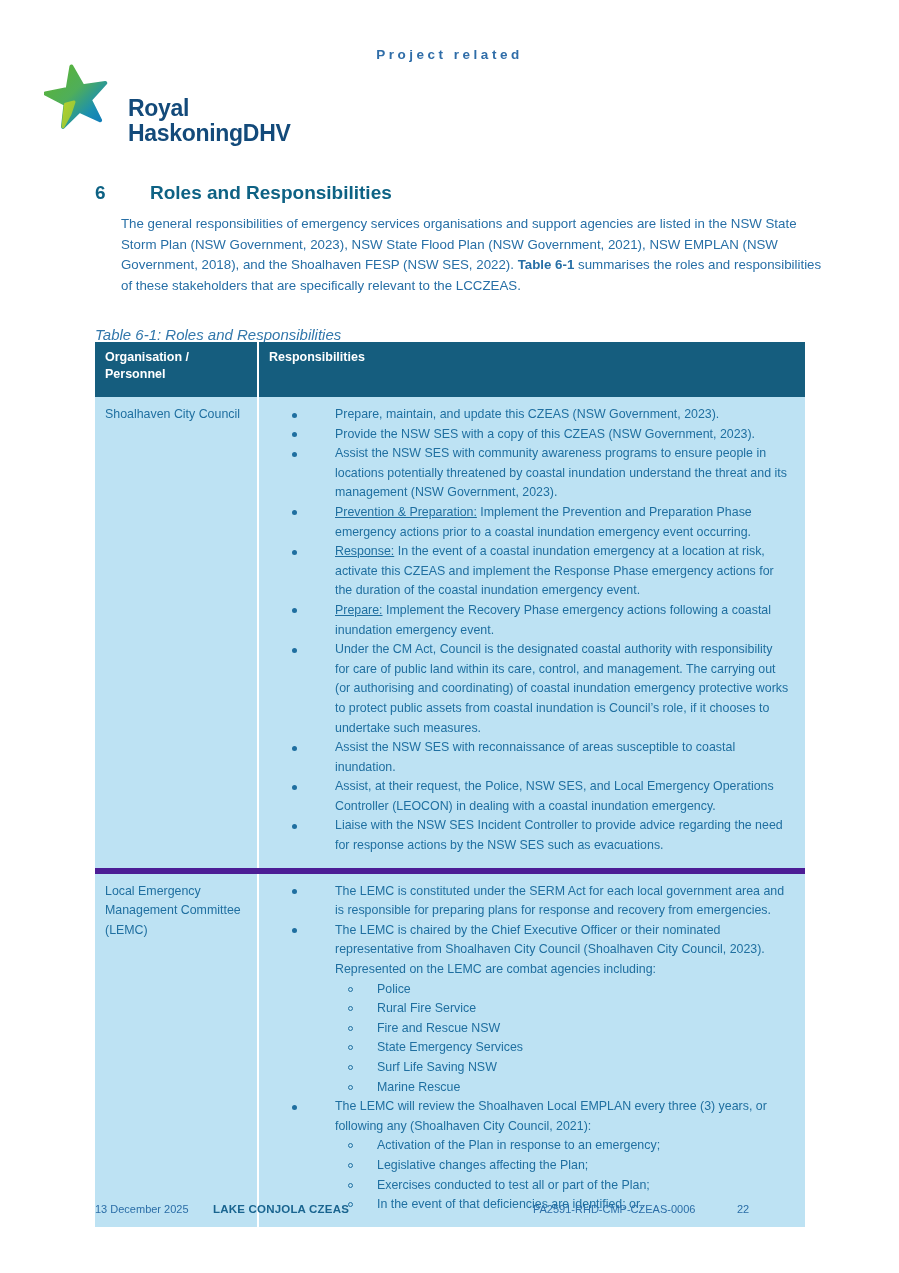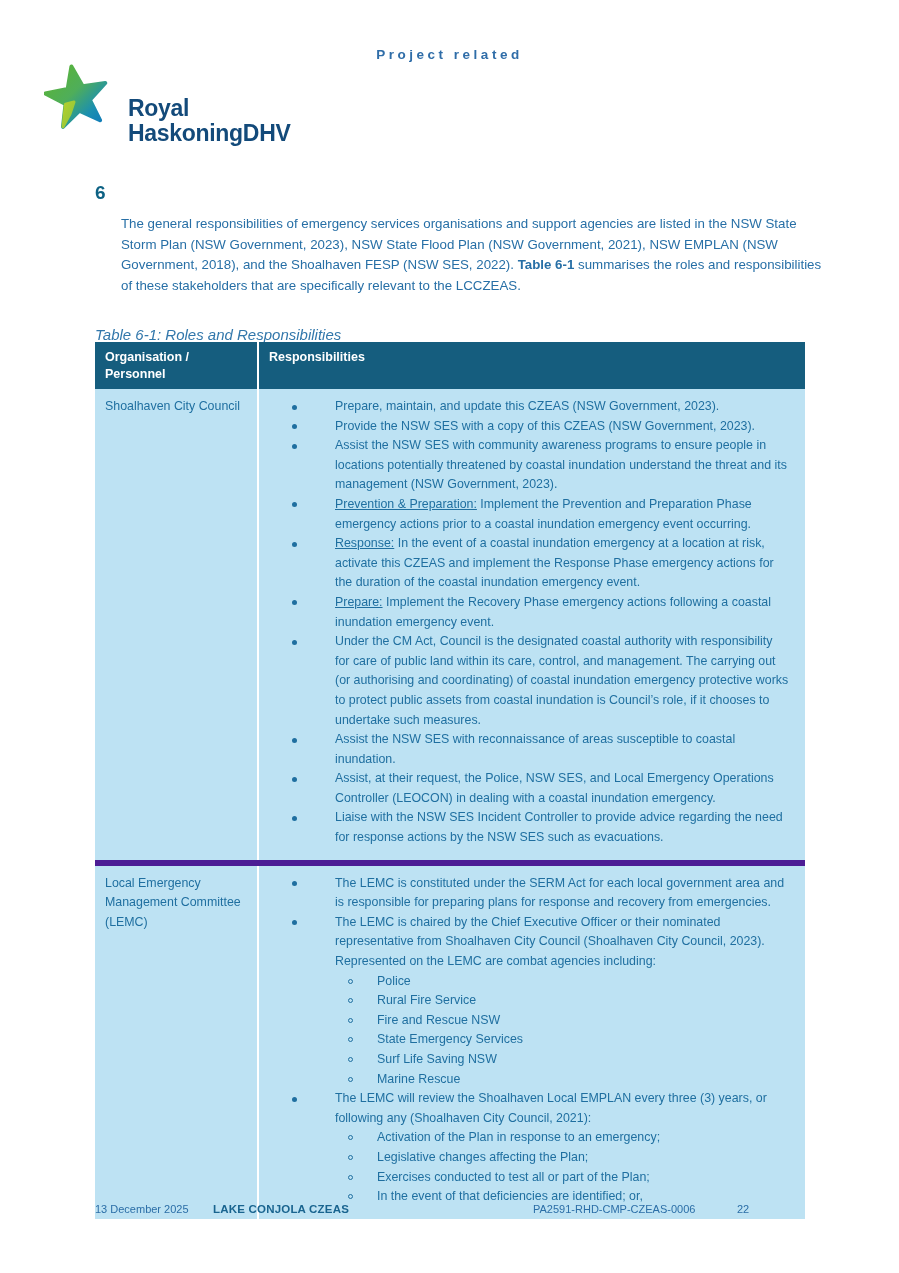--- a/index.html
+++ b/index.html
@@ -39,21 +39,21 @@
     position:absolute;top:326px;left:95px;
     color:#3277ab;font-size:15px;font-style:italic;
   }
   table.roles{
     position:absolute;top:342px;left:95px;width:710px;
     border-collapse:collapse;table-layout:fixed;
   }
   table.roles col.c1{width:163px;}
   table.roles th{
     background:var(--accent-dark);color:#ffffff;text-align:left;vertical-align:top;
-    font-size:12.5px;line-height:17px;padding:7px 10px 6px 10px;font-weight:bold;
+    font-size:12.5px;line-height:17px;padding:7px 10px 14px 10px;font-weight:bold;
   }
   table.roles th + th, table.roles td + td{border-left:2px solid #ffffff;}
   table.roles tr + tr td{border-top:6px solid #4c1d95;}
   table.roles td{
     background:var(--row-bg);color:var(--table-text);vertical-align:top;
     font-size:12.4px;line-height:19.6px;
   }
   td.org{padding:8px 8px 8px 10px;}
   td.resp{padding:8px 16px 12px 0;}
   ul.main{list-style:none;}
@@ -98,20 +98,21 @@
     <path d="M19 64.8 L21.5 42.1 L30 40 L26 52 Z" fill="url(#limeGrad)" stroke="url(#limeGrad)" stroke-width="3" stroke-linejoin="round"></path>
   </svg>
   <div class="logo-text">
     <div>Royal</div>
     <div>HaskoningDHV</div>
   </div>
 </div>
 
 <div class="section-heading">
   <span class="num">6</span>
+  <span>Roles and Responsibilities</span>
 </div>
 
 <p class="intro"><span>The general responsibilities of emergency services organisations and support agencies are listed in the NSW State Storm Plan (NSW Government, 2023), NSW State Flood Plan (NSW Government, 2021), NSW EMPLAN (NSW Government, 2018), and the Shoalhaven FESP (NSW SES, 2022). </span><strong>Table 6-1</strong><span> summarises the roles and responsibilities of these stakeholders that are specifically relevant to the LCCZEAS.</span></p>
 
 <div class="caption">Table 6-1: Roles and Responsibilities</div>
 
 <table class="roles">
   <colgroup>
       <col class="c1">
       <col>

